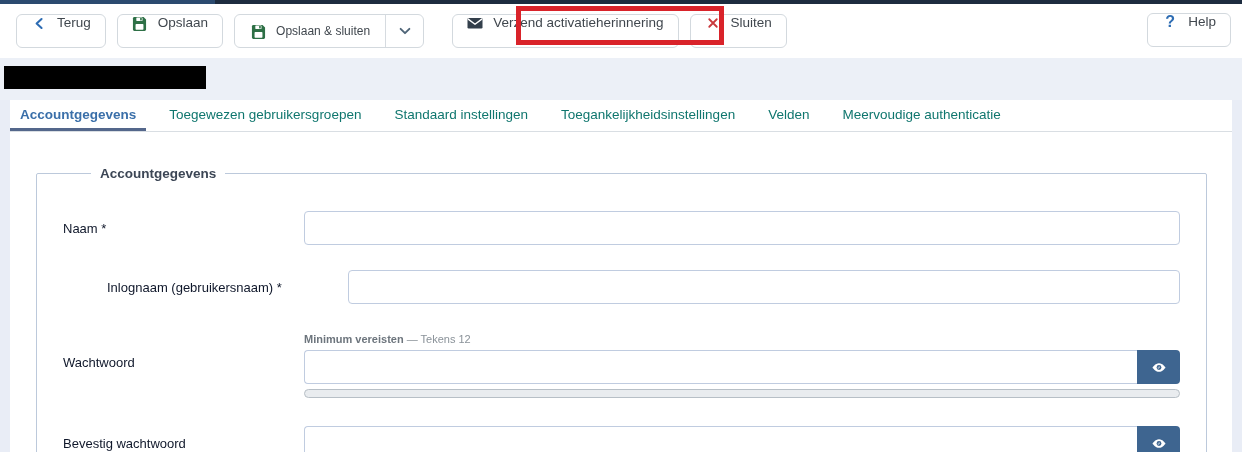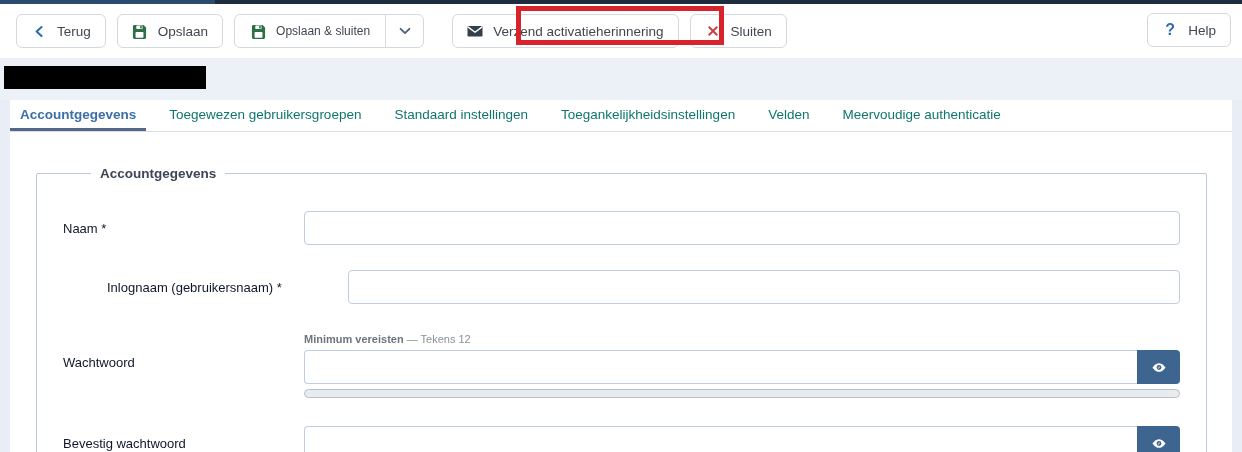--- a/index.html
+++ b/index.html
@@ -19,21 +19,21 @@
   
   .toolbar {
     height: 54px; background: #ffffff;
     display: flex; align-items: center;
     padding: 0 11px 0 16px;
     position: relative;
   }
   .btn {
     height: 34px; background: #fff;
     border: 1px solid #d3d9de; border-radius: 6px;
-    display: inline-flex; align-items: center;
+    display: inline-flex; 
     padding: 0 14px; gap: 10px;
     font-size: 13.5px; color: #40474e;
     font-family: inherit; cursor: pointer;
     margin-right: 11px; white-space: nowrap;
   }
   .btn-split { display: inline-flex; height: 34px; border: 1px solid #d3d9de; border-radius: 6px; margin-right: 13px; background: #fff; overflow: hidden; }
   .btn-split .main {
     display: inline-flex; align-items: center; gap: 10px;
     padding: 0 15px; font-size: 12px; color: #40474e;
     background: none; border: none; font-family: inherit; cursor: pointer;

